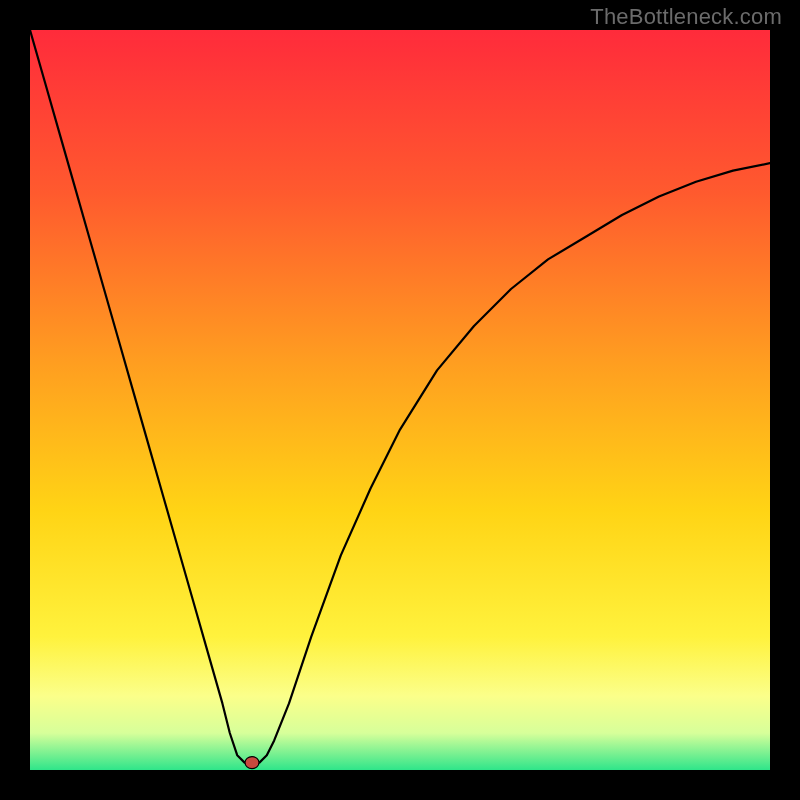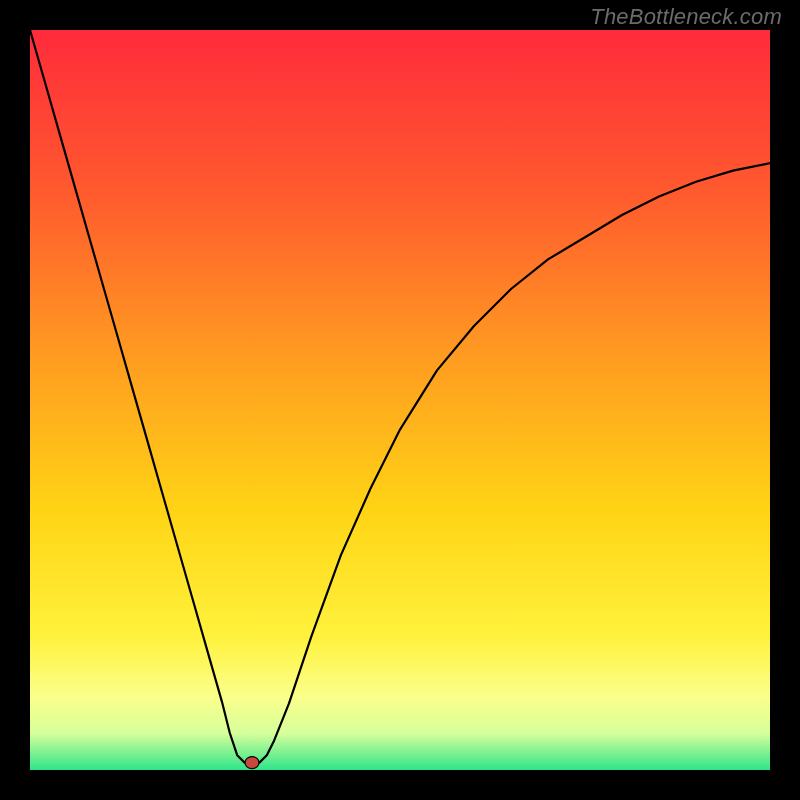--- a/index.html
+++ b/index.html
@@ -9,21 +9,20 @@
     height: 800px;
     background: #000;
     overflow: hidden;
     font-family: Arial, Helvetica, sans-serif;
   }
   .outer {
     position: relative;
     width: 800px;
     height: 648px;
     background: #000;
-    font-style: italic;
   }
   .watermark {
     position: absolute;
     top: 4px;
     right: 18px;
     color: #6b6b6b;
     font-size: 22px;
     font-weight: 400;
     letter-spacing: 0.2px;
     z-index: 10;

